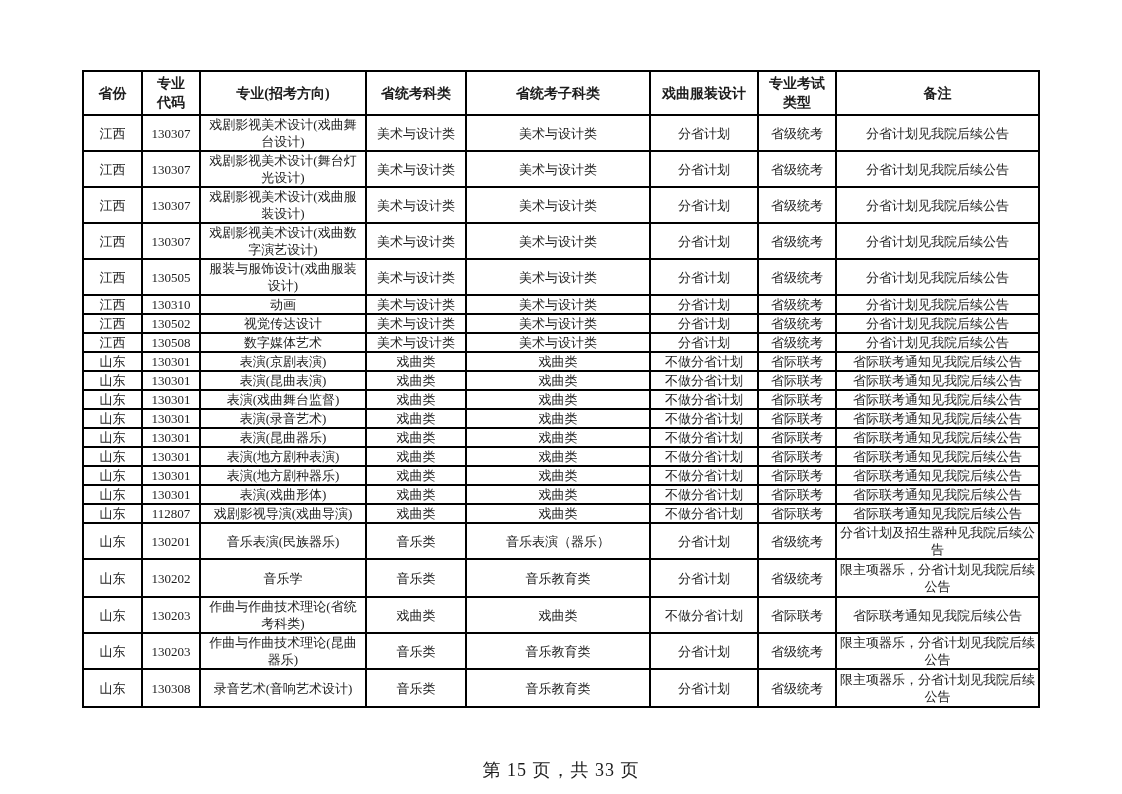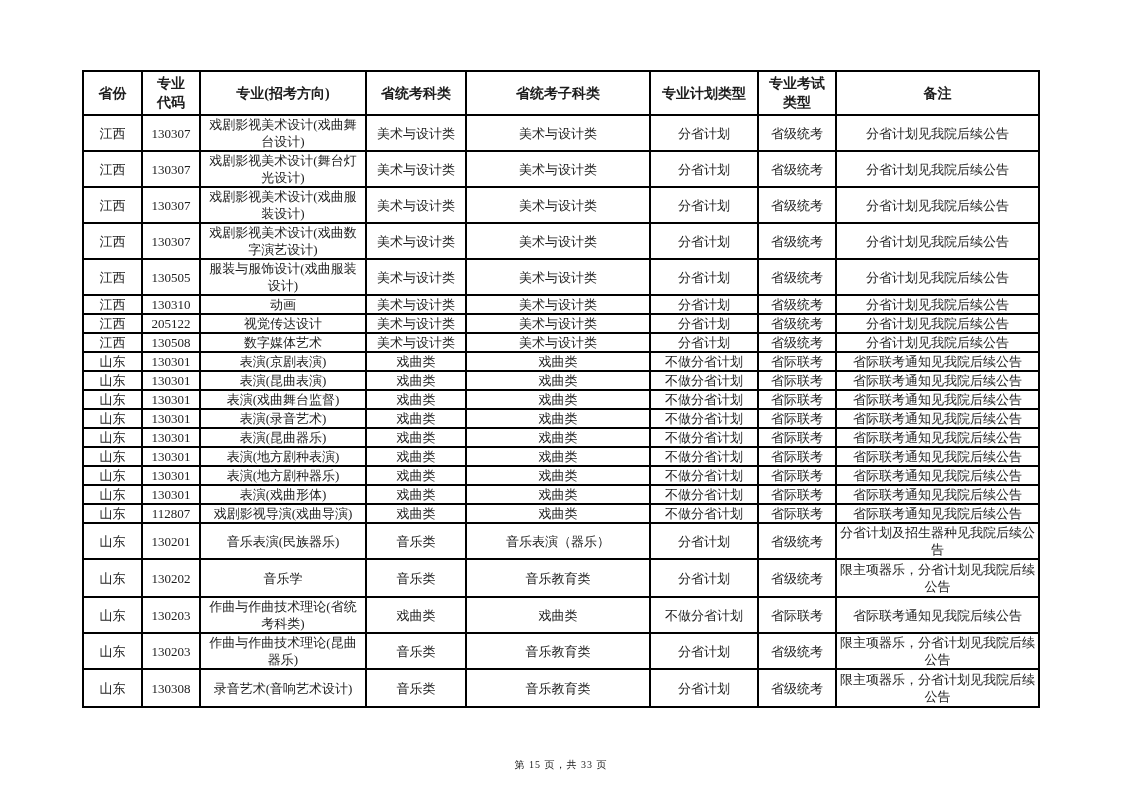--- a/index.html
+++ b/index.html
@@ -31,21 +31,21 @@
     white-space:pre-line;
   }
   table.majors td {
     font-size:13px;
     line-height:17px;
     padding:0 2px;
   }
   .page-footer {
     margin-top:50px;
     text-align:center;
-    font-size:10px;
+    font-size:18px;
     letter-spacing:1px;
     color:#1c1c1c;
   }
 </style>
 </head>
 <body>
 
 <div class="sheet">
   <table class="majors">
     <colgroup>
@@ -59,21 +59,21 @@
       <col style="width:203px">
     </colgroup>
     <thead>
         <tr>
           <th>省份</th>
           <th>专业
 代码</th>
           <th>专业(招考方向)</th>
           <th>省统考科类</th>
           <th>省统考子科类</th>
-          <th>专业计划类型</th>
+          <th>戏曲服装设计</th>
           <th>专业考试
 类型</th>
           <th>备注</th>
         </tr>
       </thead>
     <tbody>
         <tr>
           <td>江西</td>
           <td>130307</td>
           <td>戏剧影视美术设计(戏曲舞台设计)</td>
@@ -128,21 +128,21 @@
           <td>130310</td>
           <td>动画</td>
           <td>美术与设计类</td>
           <td>美术与设计类</td>
           <td>分省计划</td>
           <td>省级统考</td>
           <td>分省计划见我院后续公告</td>
         </tr>
         <tr>
           <td>江西</td>
-          <td>205122</td>
+          <td>130502</td>
           <td>视觉传达设计</td>
           <td>美术与设计类</td>
           <td>美术与设计类</td>
           <td>分省计划</td>
           <td>省级统考</td>
           <td>分省计划见我院后续公告</td>
         </tr>
         <tr>
           <td>江西</td>
           <td>130508</td>

